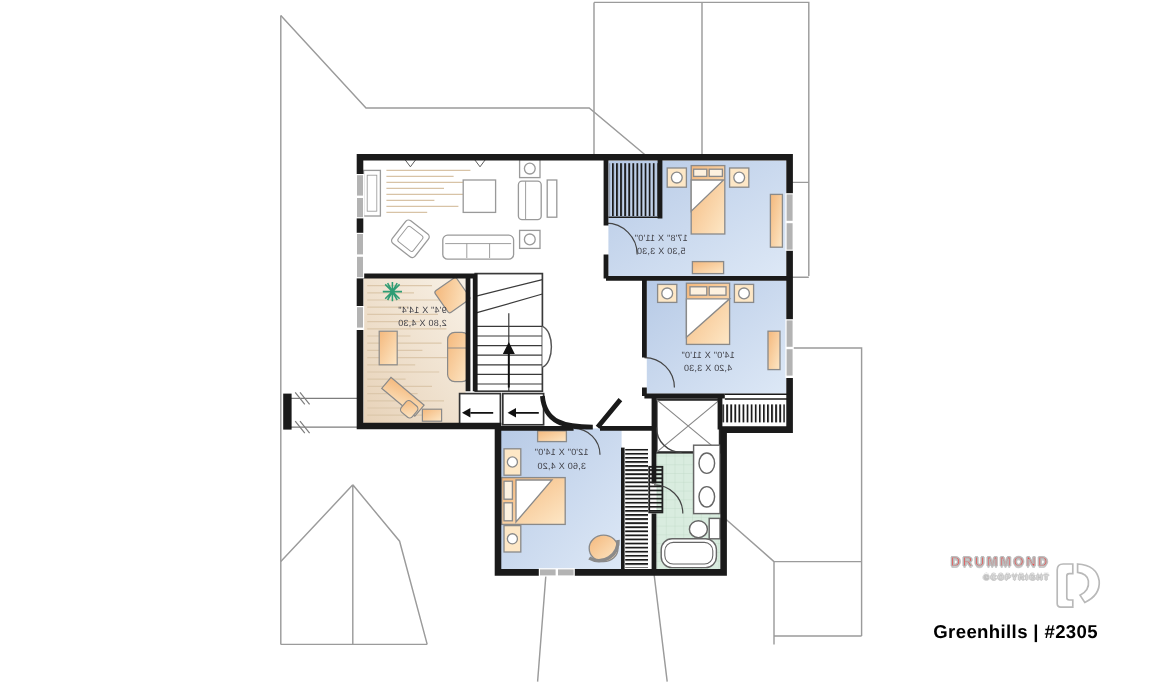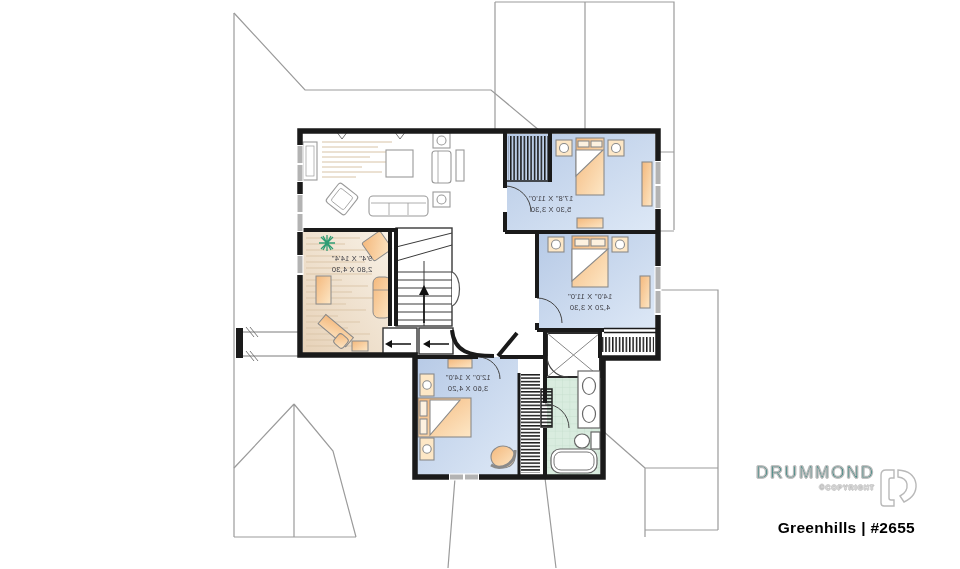--- a/index.html
+++ b/index.html
@@ -5,22 +5,22 @@
   html,body{margin:0;padding:0;background:#fff;}
   .canvas{position:relative;width:960px;height:569px;background:#ffffff;overflow:hidden;
           font-family:"Liberation Sans",sans-serif;}
   .plan-svg{position:absolute;left:0;top:0;}
   
   .room-label{position:absolute;transform:translate(-50%,-50%) scaleX(-1);
               text-align:center;font-size:7.5px;line-height:1.4;
               color:var(--c-label_text,#3f3f46);white-space:nowrap;letter-spacing:.2px;}
   .room-label div{white-space:nowrap;}
   .brand{position:absolute;right:85px;top:464px;text-align:right;}
-  .brand-line{font-size:17px;font-weight:normal;letter-spacing:2px;line-height:1.06;
-              color:#0f766e;-webkit-text-stroke:1px var(--c-brand_outline,#b9b9b9);
+  .brand-line{font-size:11px;font-weight:bold;letter-spacing:2px;line-height:1.06;
+              color:#ef4444;-webkit-text-stroke:1px var(--c-brand_outline,#b9b9b9);
               text-shadow:1px 0 0 #c9c9c9,-1px 0 0 #c9c9c9,0 1px 0 #c9c9c9,0 -1px 0 #c9c9c9;}
   .brand-copy{font-size:6.5px;font-weight:bold;letter-spacing:1.2px;margin-top:2px;
               color:#ffffff;-webkit-text-stroke:.6px #c2c2c2;
               text-shadow:1px 0 0 #d2d2d2,-1px 0 0 #d2d2d2,0 1px 0 #d2d2d2,0 -1px 0 #d2d2d2;}
   .d-logo{position:absolute;right:42px;top:462px;}
   .plan-title{position:absolute;right:45px;top:519px;font-size:15.5px;font-weight:bold;
               color:var(--c-title_text,#000);letter-spacing:.3px;
               text-shadow:0 0 2px #fff,0 0 2px #fff;}
 </style>
 </head>
@@ -278,15 +278,15 @@
 </div>
 
 <div class="brand">
   <div class="brand-line">DRUMMOND</div>
   <div class="brand-copy">©COPYRIGHT</div>
 </div>
 <svg class="d-logo" width="38" height="50" viewBox="0 0 38 50">
   <path d="M4,44 Q1,44 1,41 L1,13 Q1,8 6,8 L14,8 L14,16 L11,16 Q9,16 9,18 L9,36 Q9,38 11,38 L14,38 L14,44 Z" fill="#ffffff" stroke="#b9b9b9" stroke-width="1.4"></path>
   <path d="M18,8 Q34,9 36,22 Q37,34 24,40 L20,34 Q28,30 27,22 Q26,16 18,15 Z" fill="#ffffff" stroke="#b9b9b9" stroke-width="1.4"></path>
 </svg>
-<div class="plan-title">Greenhills | #2655</div>
+<div class="plan-title">Greenhills | #2305</div>
 
 </div>
 
 </body></html>

